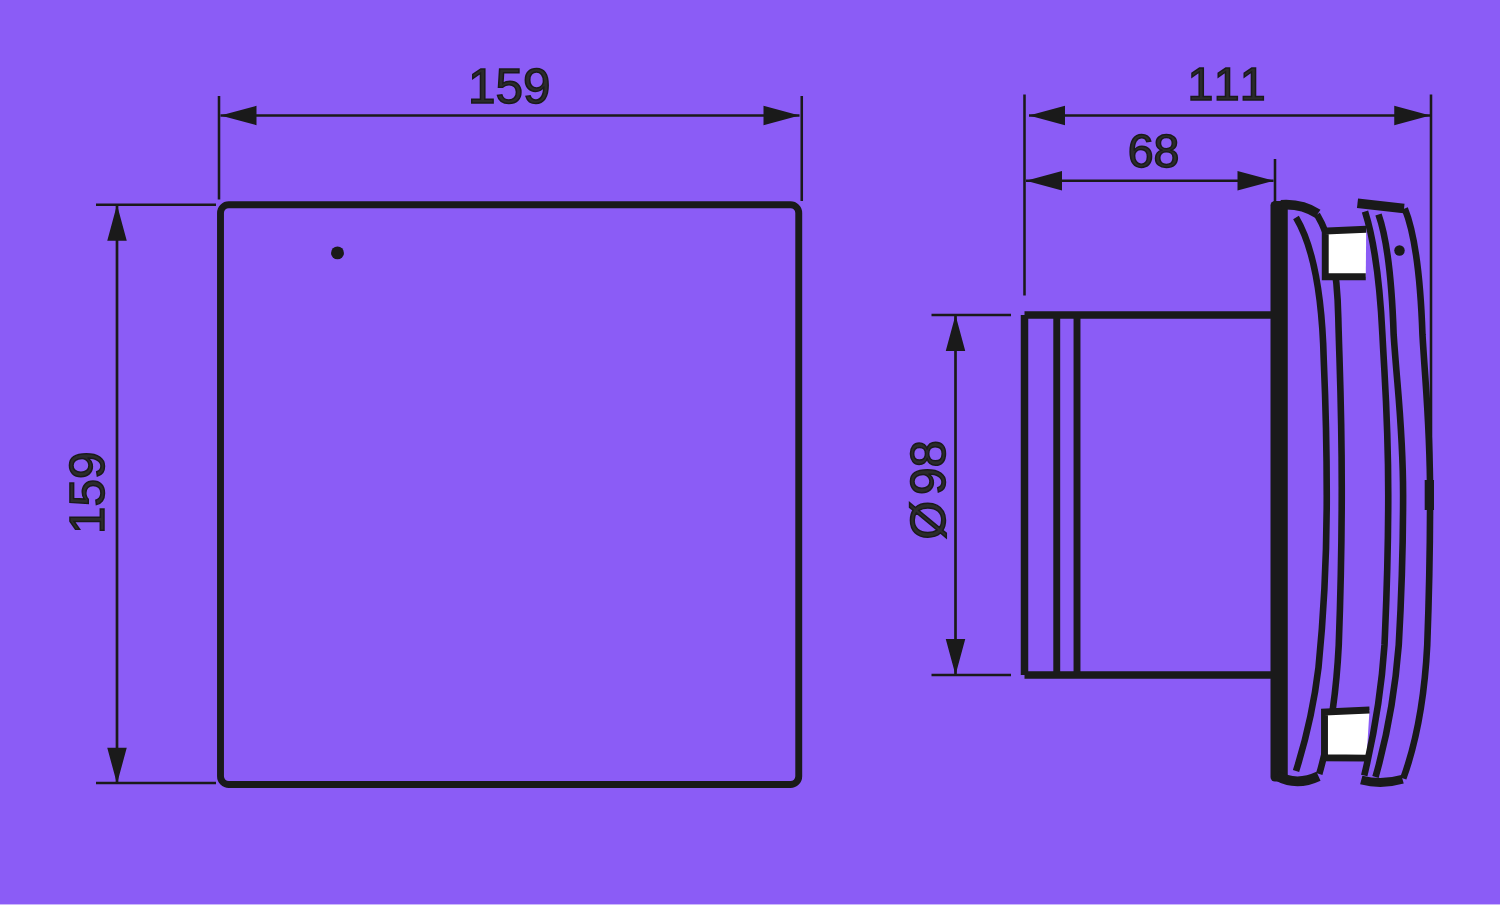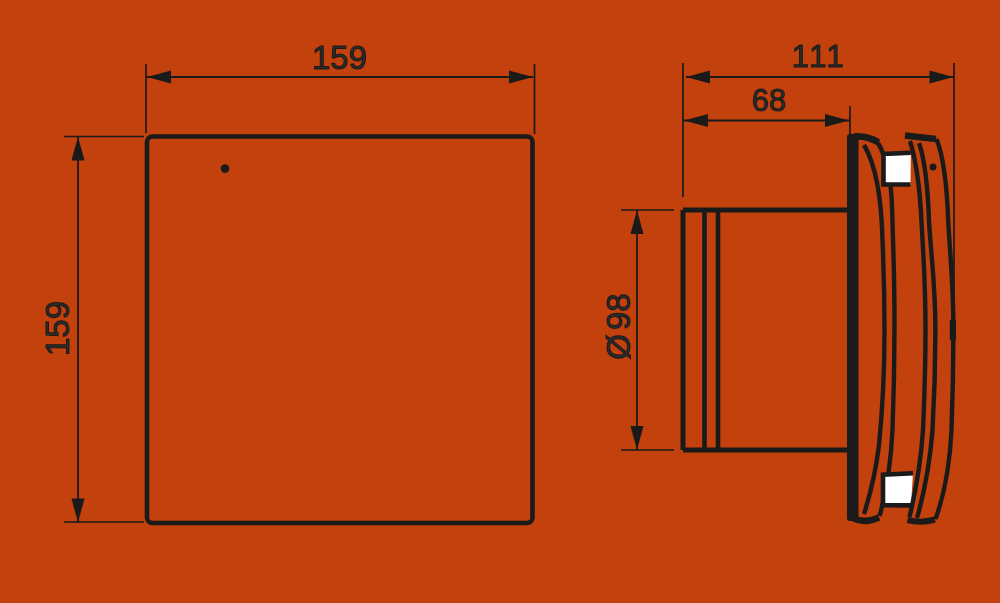--- a/index.html
+++ b/index.html
@@ -1,16 +1,16 @@
 <!DOCTYPE html>
 <html><head>
 <meta charset="utf-8">
 <style>
   html,body{margin:0;padding:0;background:#ffffff;}
-  .wrap{width:1000px;height:603px;position:relative;background:#c2410c;overflow:hidden;}
+  .wrap{width:1000px;height:603px;position:relative;background:#8b5cf6;overflow:hidden;}
   text{font-family:"Liberation Sans",sans-serif;fill:#2b2b2b;}
 </style>
 </head>
 <body>
 <div class="wrap">
 <svg width="1000" height="603" viewBox="0 0 1000 603" xmlns="http://www.w3.org/2000/svg">
   <g fill="none" stroke="#1a1a1a" stroke-linecap="butt">
 
     <rect x="147" y="136.5" width="385.5" height="386.5" rx="5.5" stroke-width="4.6"></rect>
 

